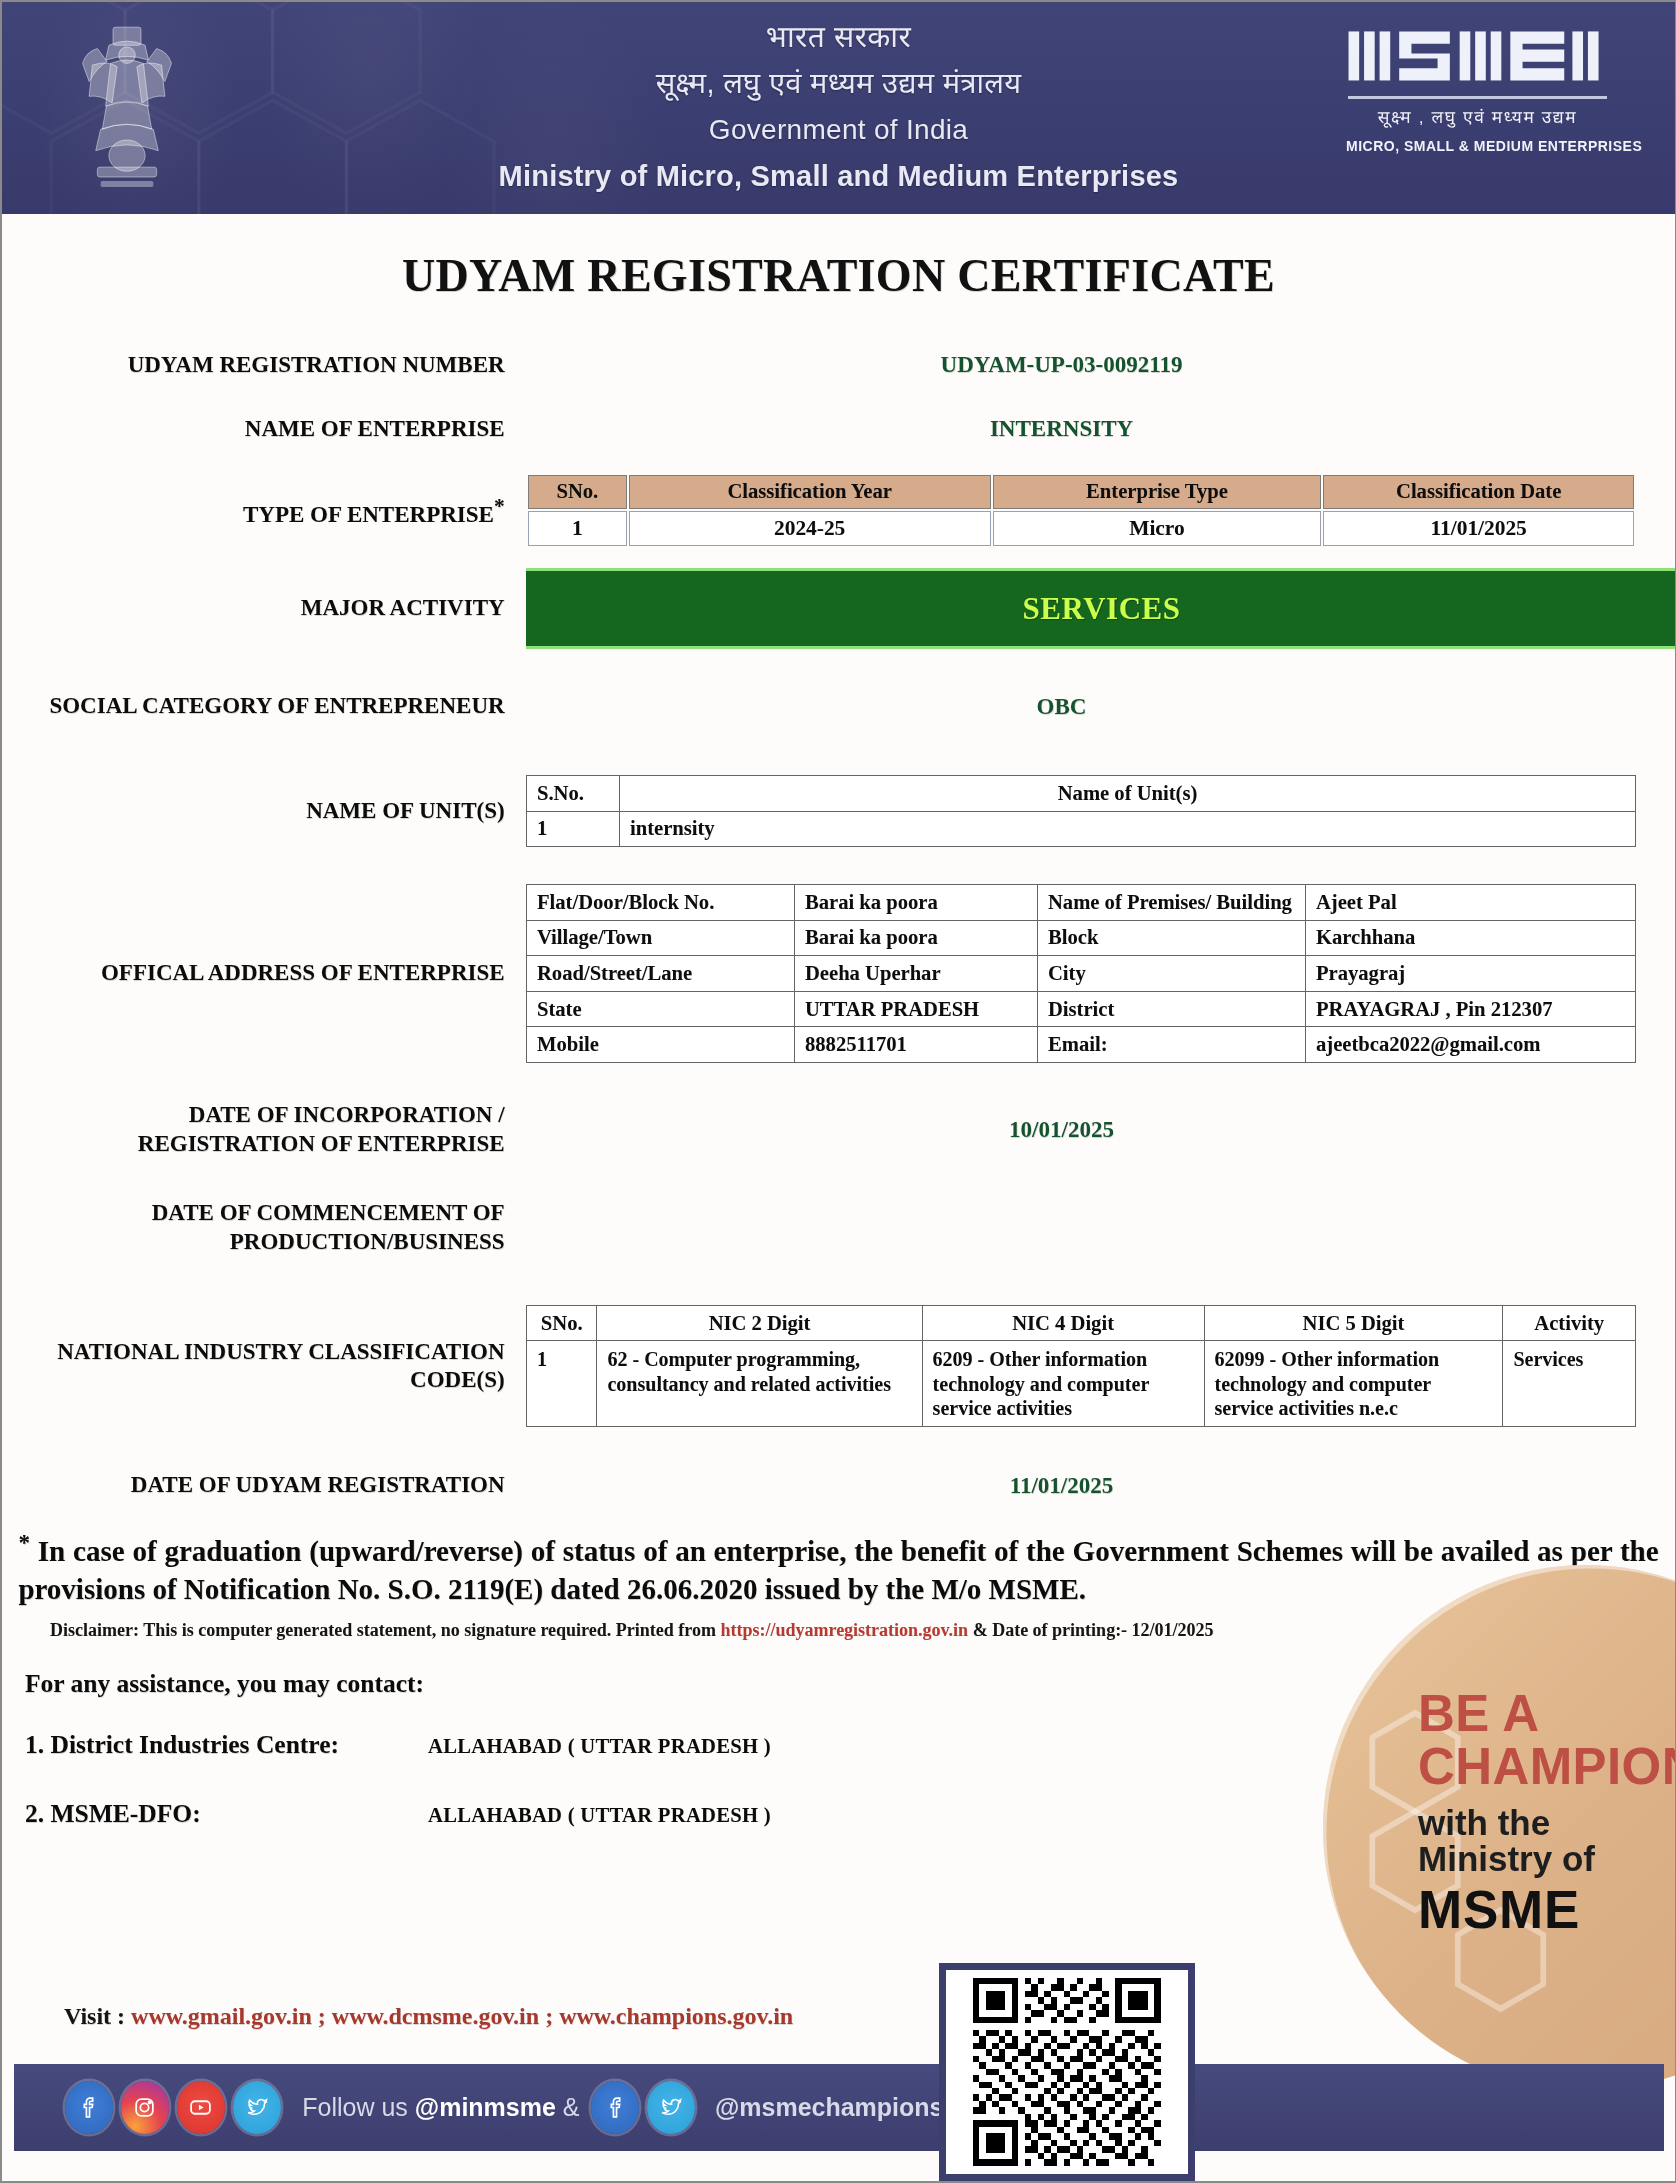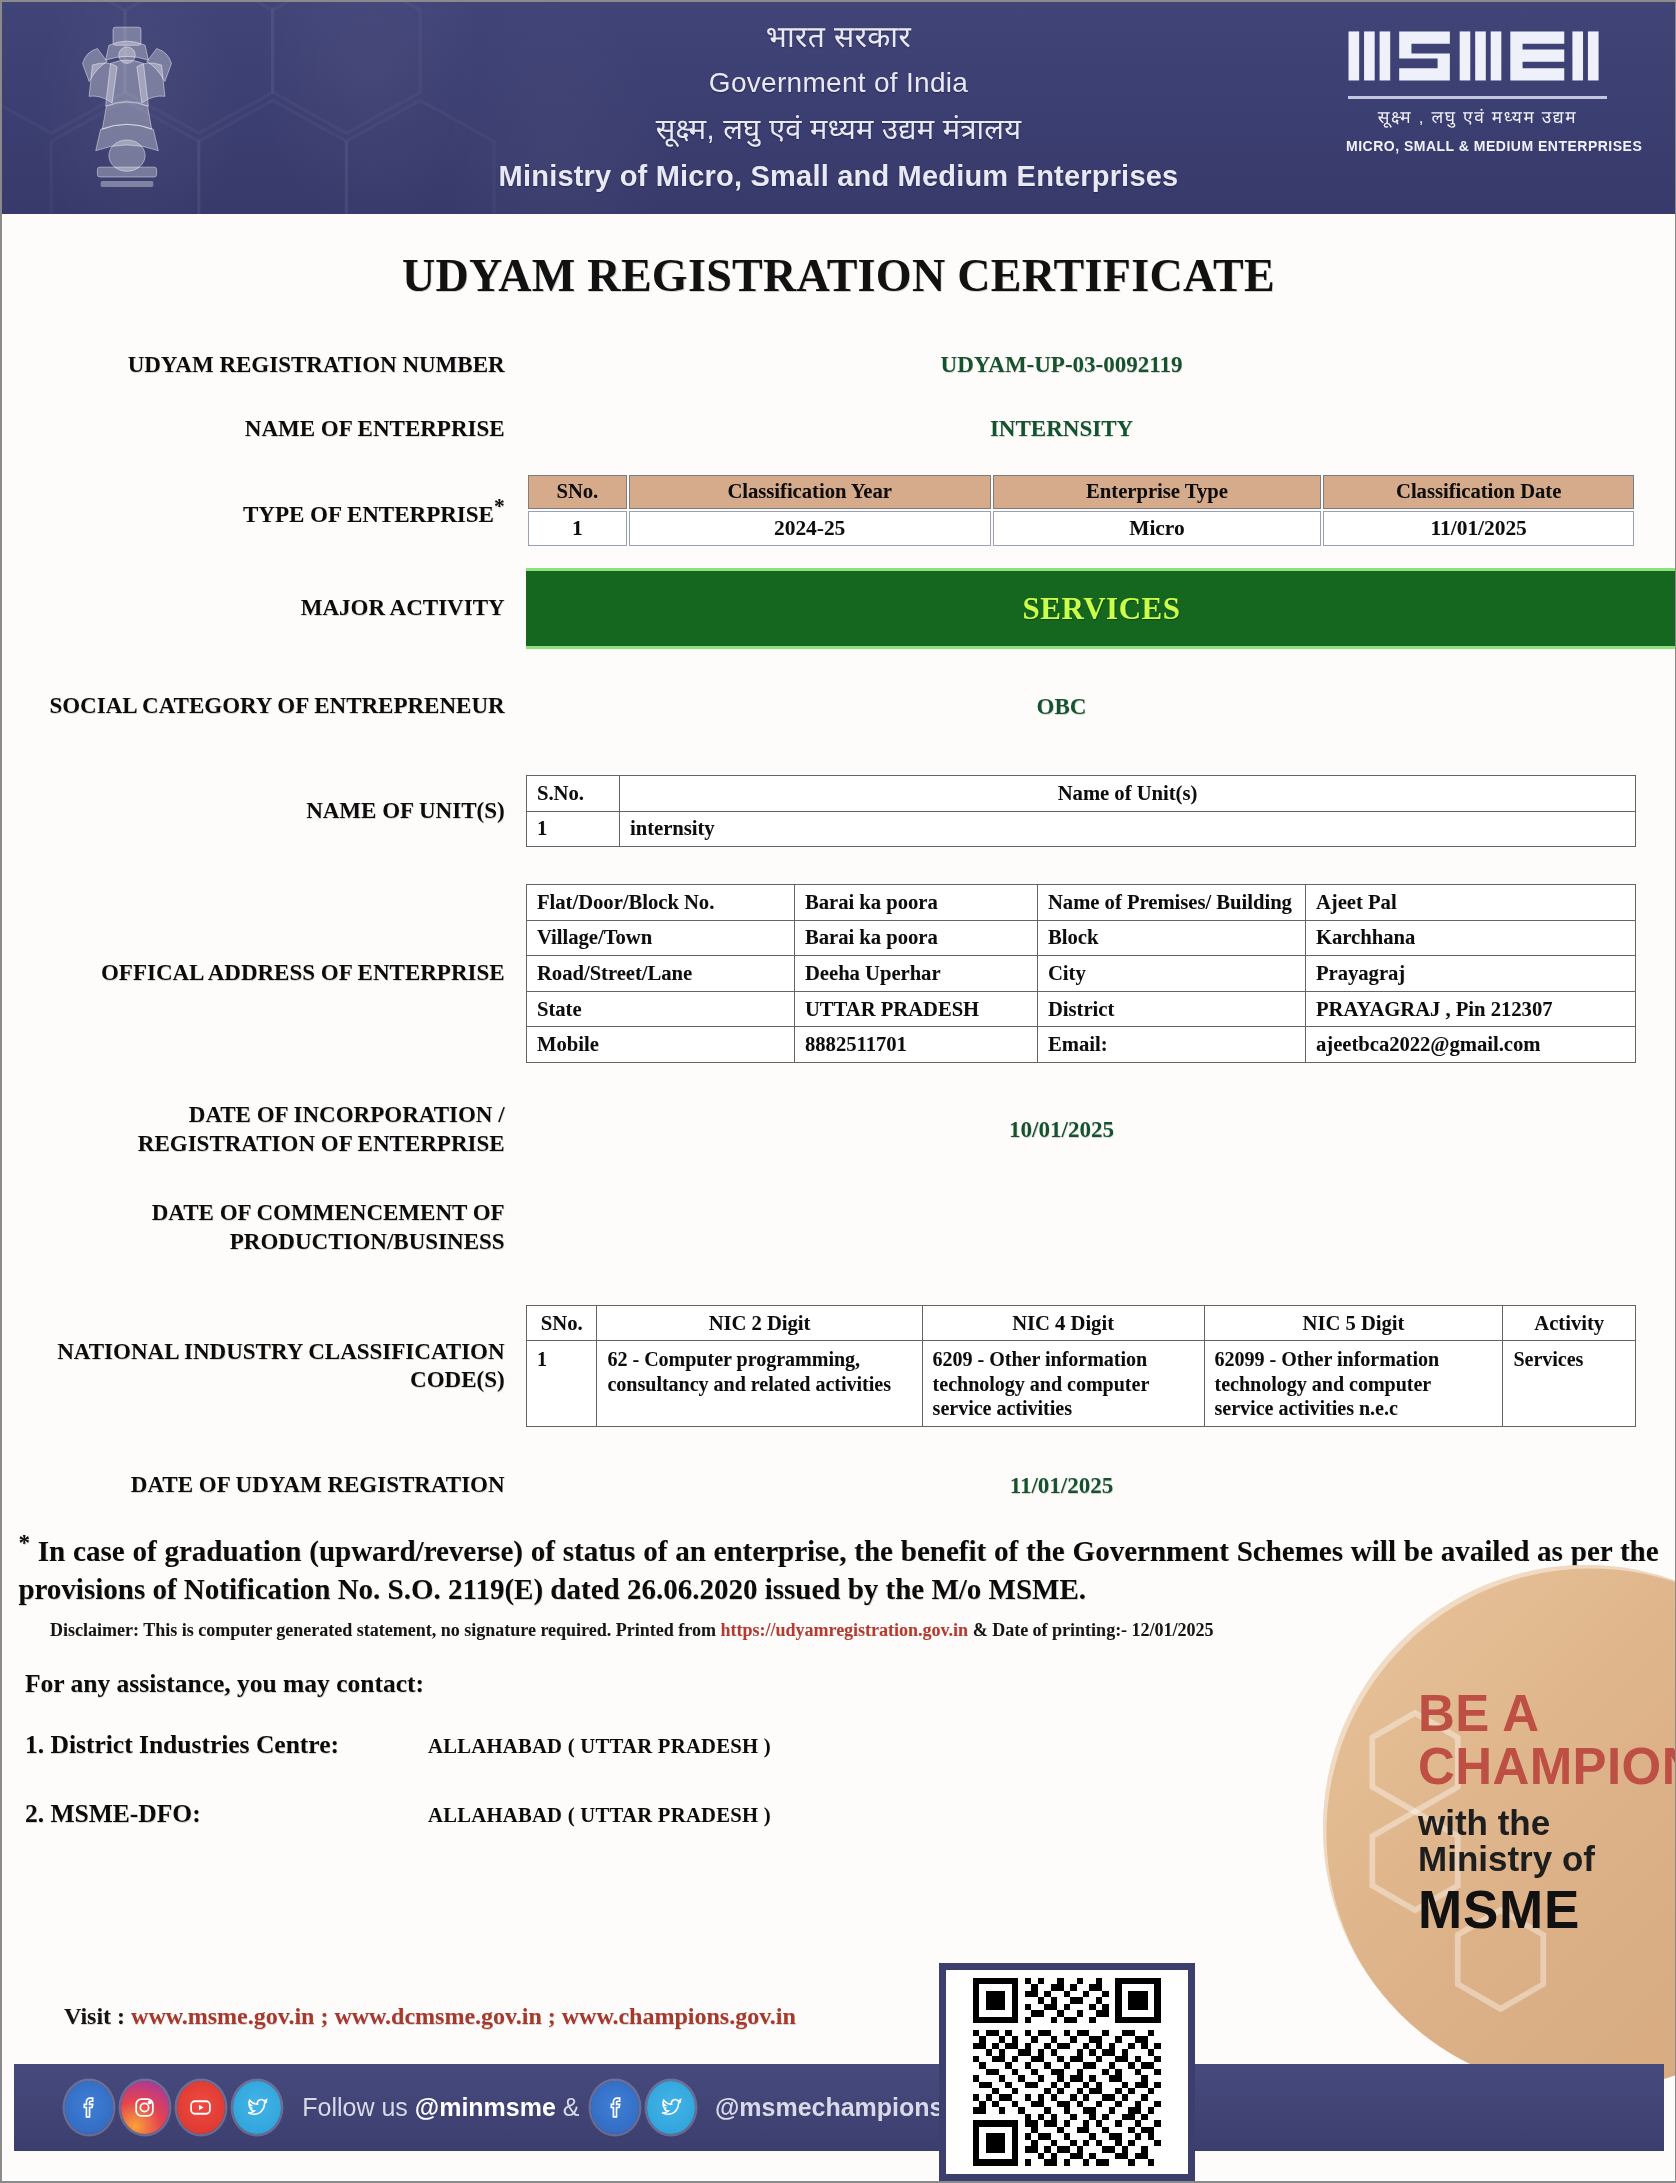--- a/index.html
+++ b/index.html
@@ -404,22 +404,22 @@
         <ellipse cx="80" cy="172" rx="22" ry="19"></ellipse>
         <rect x="44" y="186" width="72" height="12" rx="3"></rect>
       </g>
       <g fill="#ffffff" fill-opacity="0.35">
         <rect x="48" y="203" width="64" height="7" rx="2"></rect>
       </g>
     </svg>
 
     <div class="header-center">
       <div class="hdr-line hdr-hi1">भारत सरकार</div>
+      <div class="hdr-line hdr-hi2">सूक्ष्म, लघु एवं मध्यम उद्यम मंत्रालय</div>
       <div class="hdr-line hdr-en1">Government of India</div>
-      <div class="hdr-line hdr-hi2">सूक्ष्म, लघु एवं मध्यम उद्यम मंत्रालय</div>
       <div class="hdr-line hdr-en2">Ministry of Micro, Small and Medium Enterprises</div>
     </div>
 
     <div class="msme-logo">
       <svg class="msme-word" viewBox="0 0 316 82">
         <g fill="#eef0fa">
 
           <rect x="2" y="14" width="13" height="60"></rect>
           <rect x="21" y="14" width="13" height="60"></rect>
           <rect x="40" y="14" width="13" height="60"></rect>
@@ -620,21 +620,21 @@
     <div class="champ-text">
       <div class="champ-l1">BE A</div>
       <div class="champ-l2">CHAMPION</div>
       <div class="champ-l3">with the</div>
       <div class="champ-l4">Ministry of</div>
       <div class="champ-l5">MSME</div>
     </div>
   </div>
 
   <div class="visit-line">
-    <span>Visit : </span><span class="sites">www.msme.gov.in ; www.dcmsme.gov.in ; www.champions.gov.in</span>
+    <span>Visit : </span><span class="sites">www.gmail.gov.in ; www.dcmsme.gov.in ; www.champions.gov.in</span>
   </div>
 
   <div class="footer-bar">
     <div class="sicon s-fb">
       <svg viewBox="0 0 24 24" fill="none" stroke="#ffffff" stroke-width="1.6">
           <path d="M14 6h2V3h-2.6C11.5 3 10 4.5 10 6.4V9H8v3h2v9h3v-9h2.4l.6-3H13V7c0-.6.4-1 1-1z"></path>
         </svg>
     </div>
     <div class="sicon s-ig">
       <svg viewBox="0 0 24 24" fill="none" stroke="#ffffff" stroke-width="1.7">

